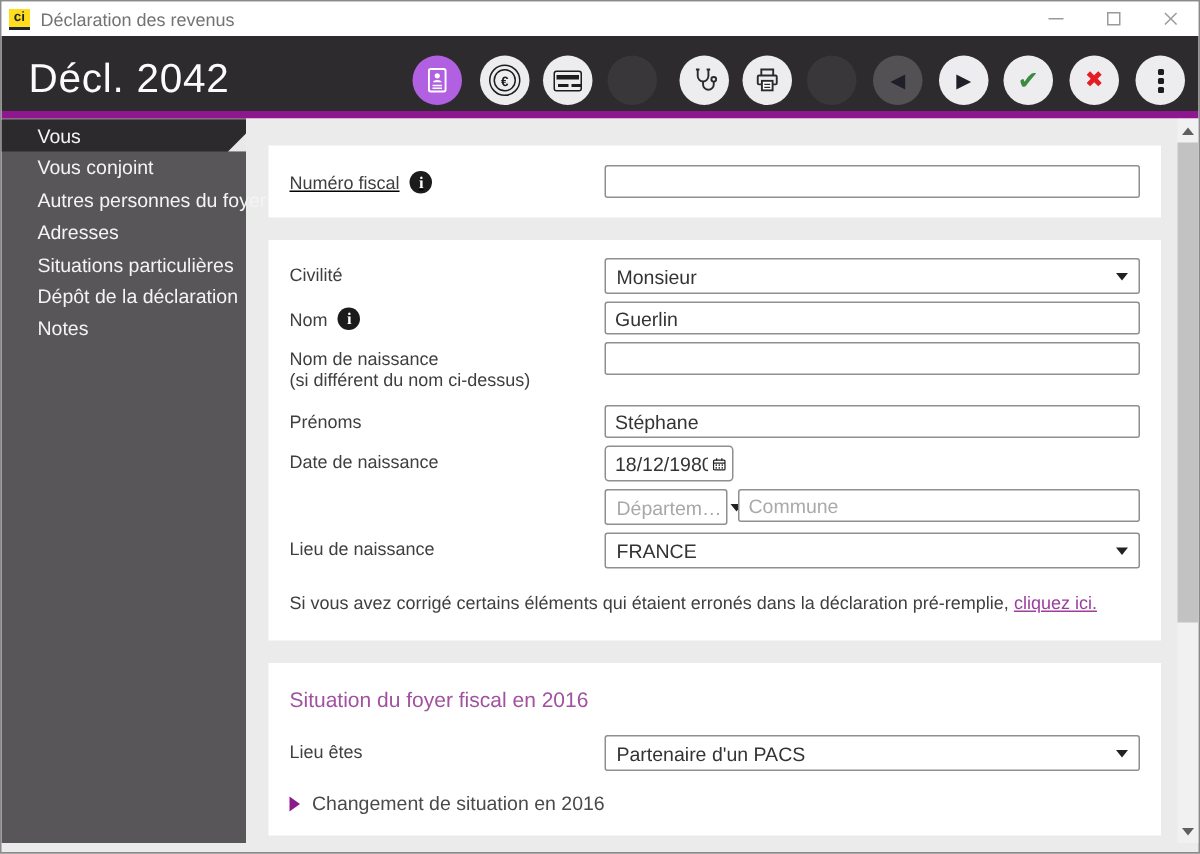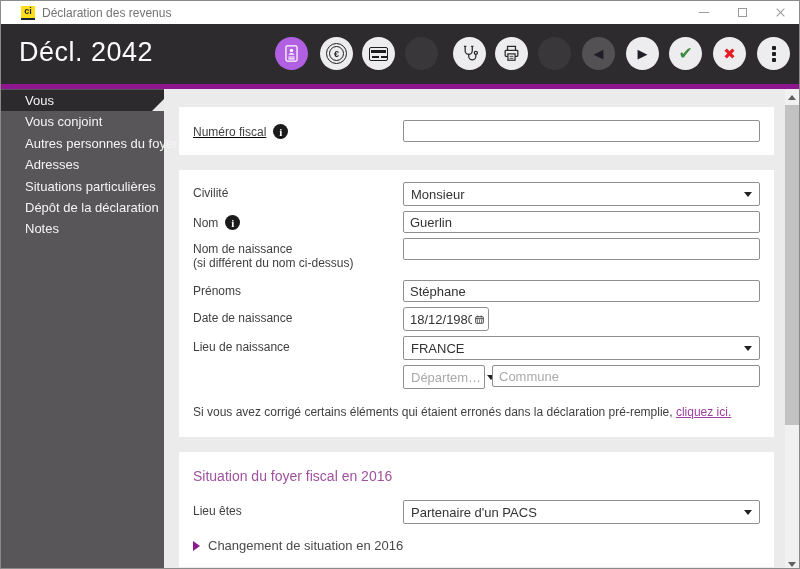--- a/index.html
+++ b/index.html
@@ -2,34 +2,34 @@
 <html><head>
 <meta charset="utf-8">
 <style>
   * { margin:0; padding:0; box-sizing:border-box; }
   html,body { background:#888; }
   body { font-family:"Liberation Sans","DejaVu Sans",sans-serif; }
   .window { width:800px; height:569px; background:#ebebeb; position:relative; overflow:hidden; border:1px solid #8a8a8a; }
 
   
   .titlebar { height:23px; background:#ffffff; display:flex; align-items:center; position:relative; }
-  .app-icon { width:14px; height:14px; background:#ffdd1c; margin-left:20px; display:flex; align-items:center; justify-content:center;
+  .app-icon { width:14px; height:14px; background:#ffdd1c; margin-left:5px; display:flex; align-items:center; justify-content:center;
               font-size:9px; font-weight:bold; color:#1c2430; border-bottom:2px solid #1c2430; line-height:1; }
   .titlebar-text { font-size:12px; color:#737373; margin-left:7px; }
   .win-controls { position:absolute; right:0; top:0; height:23px; display:flex; }
   .win-btn { width:38px; height:23px; display:flex; align-items:center; justify-content:center; }
   .min-glyph { width:10px; height:1px; background:#9a9a9a; }
   .max-glyph { width:9px; height:9px; border:1px solid #9a9a9a; }
   .close-glyph { position:relative; width:11px; height:11px; }
   .close-glyph::before,.close-glyph::after { content:""; position:absolute; left:5px; top:0; width:1px; height:11px; background:#9a9a9a; }
   .close-glyph::before { transform:rotate(45deg); }
   .close-glyph::after { transform:rotate(-45deg); }
 
   
-  .header { height:60px; background:#2e2b2e; position:relative; }
+  .header { height:50px; background:#2e2b2e; position:relative; }
   .header-title { position:absolute; left:18px; top:0; height:58px; line-height:56px; font-size:27px; color:#fbfbfb; letter-spacing:.5px; }
   .tb-btn { position:absolute; top:13px; width:33px; height:33px; border-radius:50%; background:#edecee; display:flex; align-items:center; justify-content:center; }
   .tb-btn.purple { background:#b160e2; }
   .tb-btn.faint { background:#3a373b; }
   .tb-btn.dark { background:#545155; }
   .glyph-nav { font-size:13px; color:#1f1f29; line-height:1; }
   .glyph-check { font-size:17px; font-weight:bold; color:#3d8b40; line-height:1; }
   .glyph-cross { font-size:15px; font-weight:bold; color:#e51c23; line-height:1; }
   .kebab { display:flex; flex-direction:column; gap:2px; }
   .kebab i { width:4px; height:4px; background:#1d1d1d; border-radius:1px; }
@@ -255,38 +255,38 @@
                     <circle cx="9.4" cy="7.4" r=".8"></circle>
                   <circle cx="3.6" cy="10" r=".8"></circle>
                     <circle cx="6.5" cy="10" r=".8"></circle>
                     <circle cx="9.4" cy="10" r=".8"></circle>
                 </g>
               </svg>
             </div>
           </div>
         </div>
         <div class="frow">
+          <div class="flabel"></div>
+          <div class="fctrl">
+            <div class="select muted w82">
+              <span>Départem…</span>
+                <span class="caret"></span>
+            </div>
+            <input class="tbox" type="text" placeholder="Commune" style="">
+          </div>
+        </div>
+        <div class="frow">
           <div class="flabel">
               <span>Lieu de naissance</span>
             </div>
           <div class="fctrl">
             <div class="select">
               <span>FRANCE</span>
                 <span class="caret"></span>
             </div>
-          </div>
-        </div>
-        <div class="frow">
-          <div class="flabel"></div>
-          <div class="fctrl">
-            <div class="select muted w82">
-              <span>Départem…</span>
-                <span class="caret"></span>
-            </div>
-            <input class="tbox" type="text" placeholder="Commune" style="">
           </div>
         </div>
         <p class="note">
           <span>Si vous avez corrigé certains éléments qui étaient erronés dans la déclaration pré-remplie,</span>
           <a href="#">cliquez ici.</a>
         </p>
       </div>
 
       <div class="card card3">
         <h2 class="h-purple">Situation du foyer fiscal en 2016</h2>

